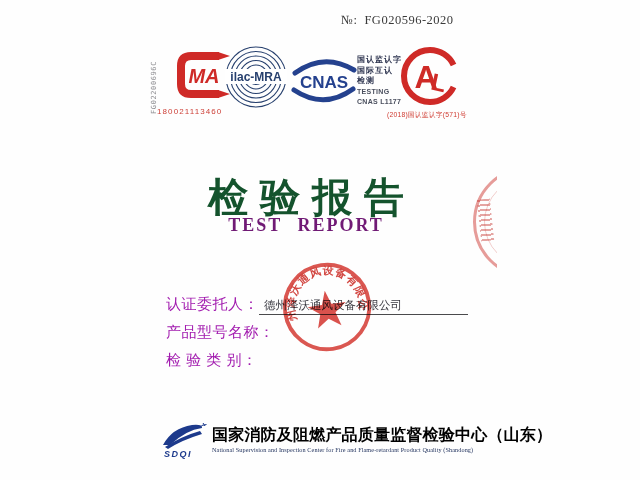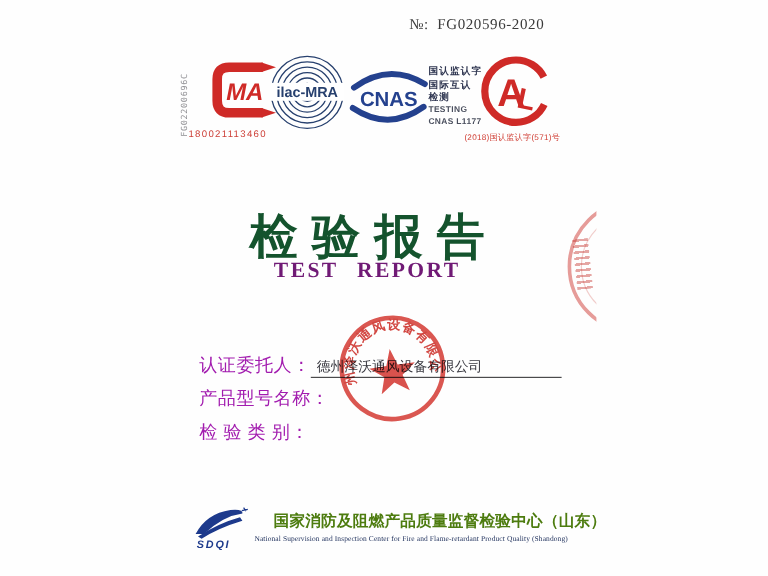--- a/index.html
+++ b/index.html
@@ -84,21 +84,21 @@
     position:absolute; left:479px; top:199px; width:13px; height:42px;
     transform:rotate(-6deg);
     background:repeating-linear-gradient(0deg,
       rgba(197,52,46,.55) 0 2px, rgba(255,255,255,0) 2px 5px);
     opacity:.8;
   }
 
   
   #footer-logo { left:160px; top:421px; }
   #org-cn {
-    left:228px; top:425px; font-size:13px; font-weight:bold; color:#4d7c0f;
+    left:212px; top:425px; font-size:16px; font-weight:bold; color:#000000;
     letter-spacing:.2px;
   }
   #org-en {
     left:212px; top:446px; font-size:6.2px; color:#23345f;
     font-family:"Liberation Serif","DejaVu Serif",serif; letter-spacing:.1px;
   }
 </style>
 </head>
 <body>
 

